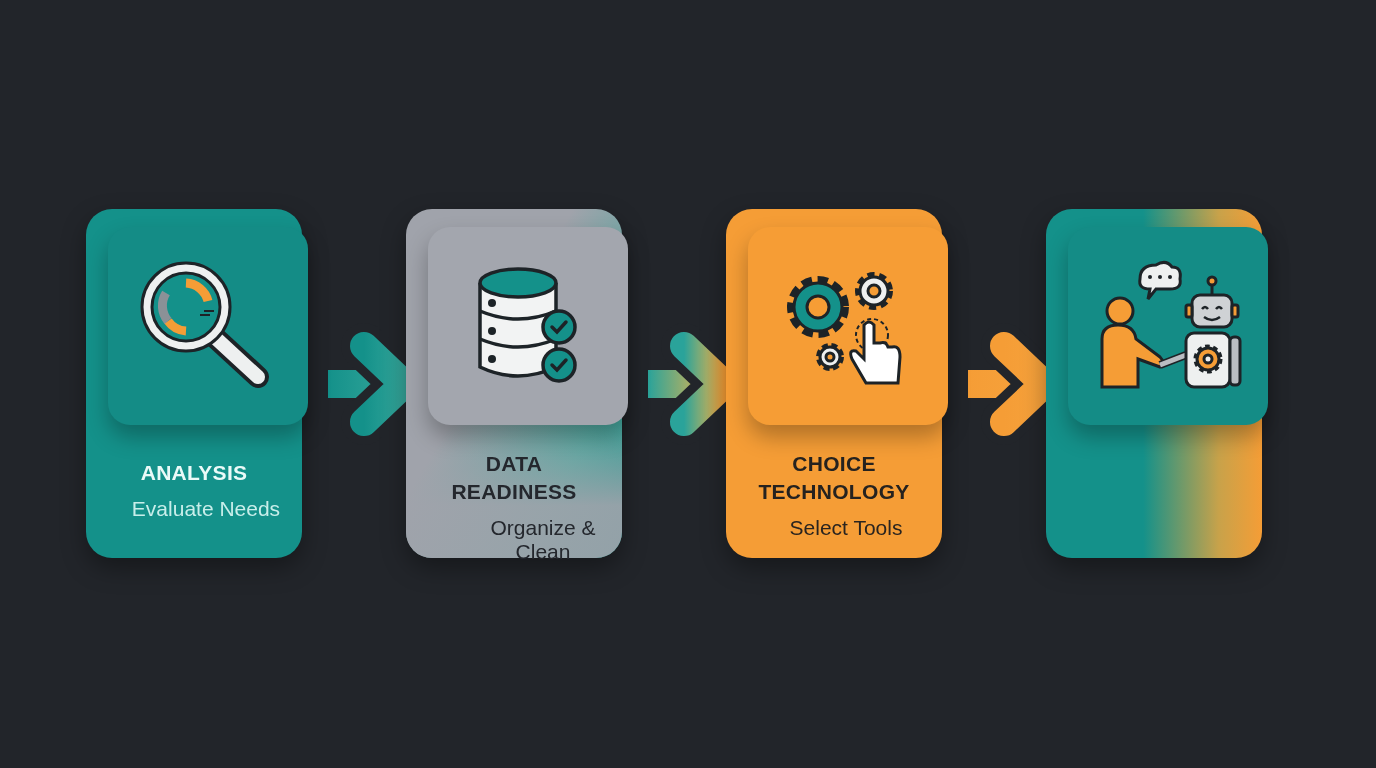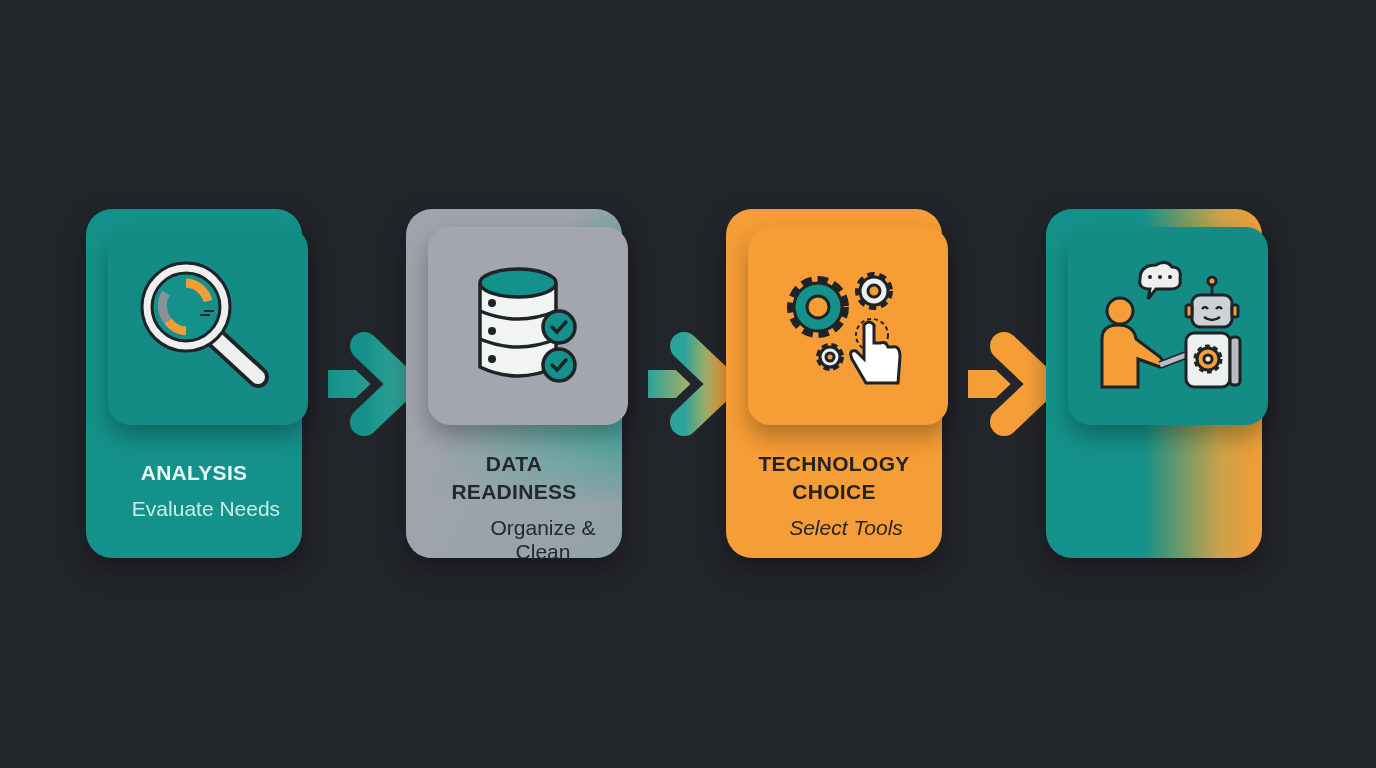--- a/index.html
+++ b/index.html
@@ -36,21 +36,21 @@
   #c2 { left:406px; background:linear-gradient(120deg,#a0a3ab 0%,#a0a3ab 40%,#4aa89e 75%,#1a938b 100%); }
   #c2::after { content:""; position:absolute; inset:0; border-radius:26px;
     background:linear-gradient(180deg, rgba(160,163,171,0) 0%, rgba(160,163,171,0) 60%, rgba(160,163,171,0.9) 85%);}
   #c2 .inner { background:#a3a6ae; z-index:1; }
   #c2 .title { top:241px; color:#24272d; z-index:1; }
   #c2 .sub { top:307px; color:#24272d; z-index:1;padding-left:34px; }
 
   #c3 { left:726px; background:#f59d36; }
   #c3 .inner { background:#f69d35; }
   #c3 .title { top:241px; color:#25221f; }
-  #c3 .sub { top:307px; color:#2a241f;font-style:italic; }
+  #c3 .sub { top:307px; color:#2a241f; }
 
   #c4 { left:1046px; background:linear-gradient(90deg,#14918a 0%,#14918a 45%,#c8a24a 80%,#f59d36 100%); }
   #c4 .inner { background:#148c86; }
   #c4 .title { top:250px; color:#f3f7f4; }
   #c4 .sub { top:288px; color:#e8f4ef; }
 </style>
 </head>
 <body>
 
 <svg style="position:absolute;left:0;top:0" width="1376" height="768">
@@ -140,22 +140,22 @@
         <circle cx="126" cy="64" r="6" fill="#f69d35"></circle>
         <circle cx="82" cy="130" r="10" fill="#eef0f0" stroke-dasharray="5 3" stroke-width="8"></circle>
         <circle cx="82" cy="130" r="10" fill="#eef0f0"></circle>
         <circle cx="82" cy="130" r="4" fill="#f69d35"></circle>
         <circle cx="124" cy="108" r="16" fill="none" stroke-dasharray="4 3" stroke-width="2"></circle>
         <path d="M116 98 L116 132 L108 124 Q100 122 104 132 L118 156 L150 156 L152 130 Q152 118 144 120 L140 120 Q138 114 132 116 L126 116 L126 98 Q121 92 116 98 Z" fill="#ffffff"></path>
       </g>
     </svg>
   </div>
   <div class="title">
+    <div>CHOICE</div>
     <div>TECHNOLOGY</div>
-    <div>CHOICE</div>
   </div>
   <div class="sub">Select Tools</div>
 </div>
 
 <div class="card" id="c4">
   <div class="inner">
     <svg width="200" height="198" viewBox="0 0 200 198">
       <g stroke="#1d2327" stroke-width="3">
         <path d="M72 52 Q72 38 88 38 Q98 32 104 40 Q114 40 112 52 Q114 62 102 62 L88 62 L80 72 L82 62 Q70 62 72 52 Z" fill="#eef0f0"></path>
         <circle cx="82" cy="50" r="2" fill="#1d2327" stroke="none"></circle>

